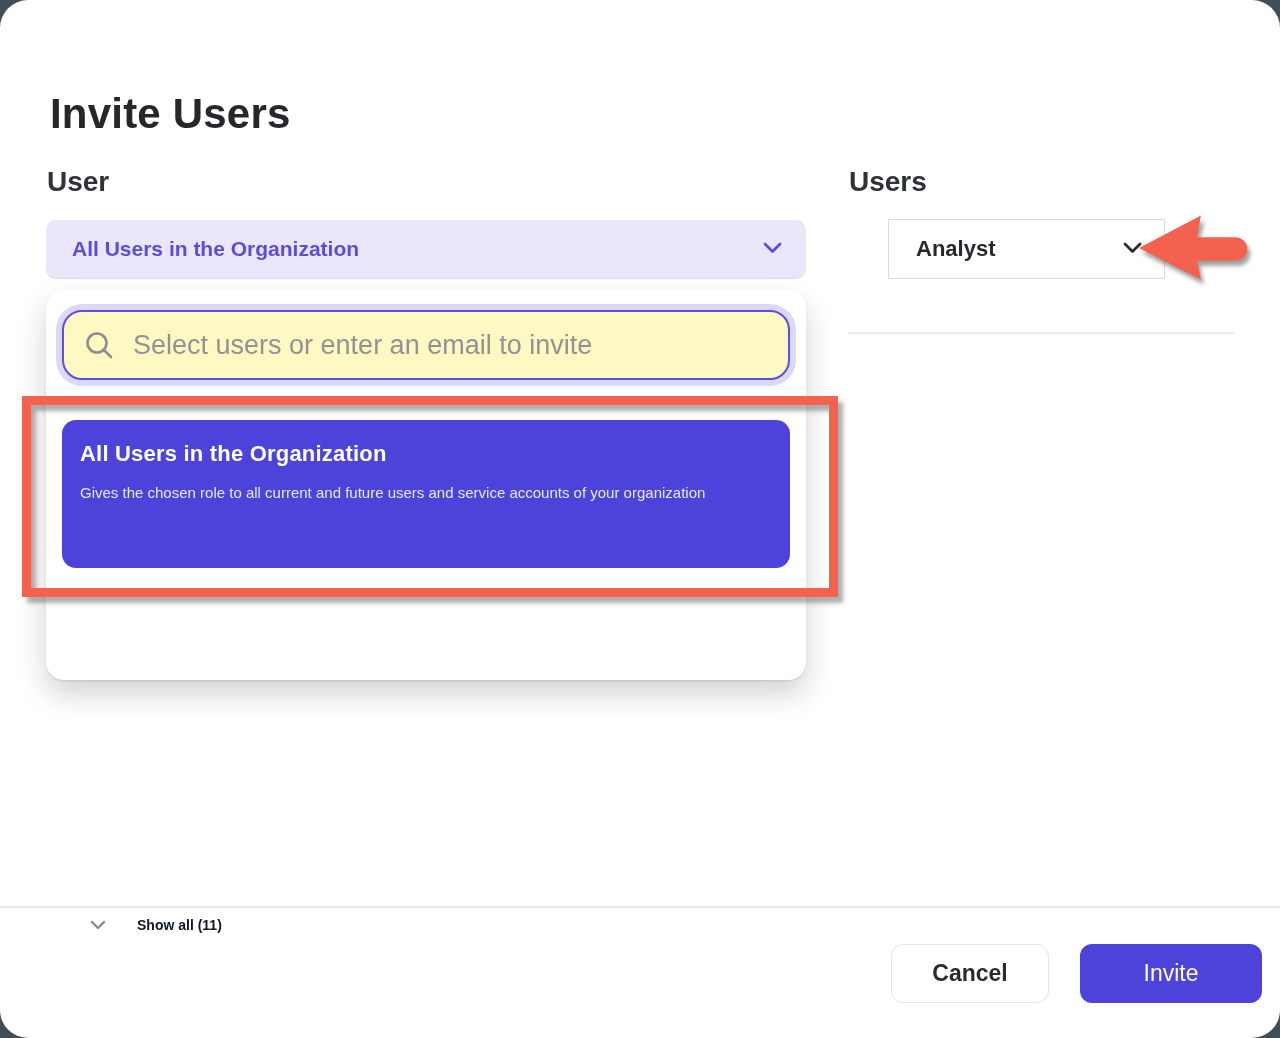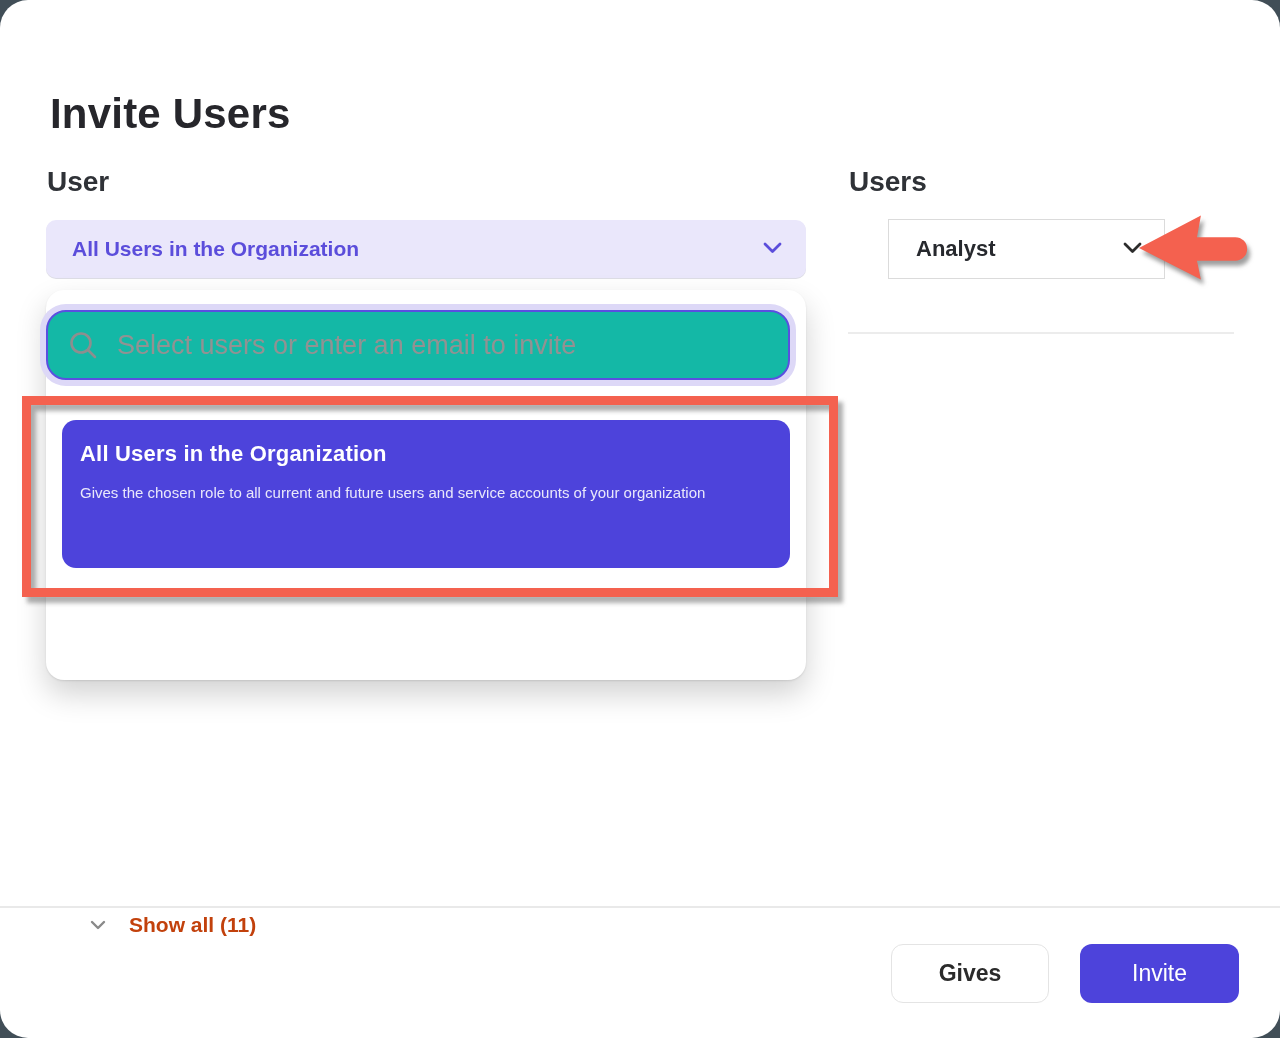--- a/index.html
+++ b/index.html
@@ -56,26 +56,26 @@
     filter:drop-shadow(3px 5px 2px rgba(80,80,80,.55));
     pointer-events:none;
   }
 
   .panel{
     position:absolute;left:46px;top:290px;width:760px;height:390px;
     background:#ffffff;border-radius:18px;
     box-shadow:0 1px 2px rgba(0,0,0,.10),0 14px 30px rgba(0,0,0,.18);
   }
   .search-box{
-    position:absolute;left:0;right:16px;top:20px;height:66px;
+    position:absolute;left:16px;right:16px;top:20px;height:66px;
     border:2.5px solid #5A4FE0;border-radius:20px;
     box-shadow:0 0 0 6px #DDD8F7;
     display:flex;align-items:center;gap:16px;
     padding:0 20px;box-sizing:content-box;width:auto;
-    background:#14b8a6;
+    background:#fef9c3;
   }
   .search-box input{
     border:none;outline:none;flex:1;
     font-family:"Liberation Sans","DejaVu Sans",sans-serif;
     font-size:27px;color:#3a3a3a;background:transparent;
   }
   .search-box input::placeholder{color:#929292;opacity:1;}
 
   .option-selected{
     position:absolute;left:16px;right:16px;top:130px;height:148px;
@@ -89,21 +89,21 @@
   .option-desc{
     margin-top:9px;font-size:15px;font-weight:400;
     color:rgba(255,255,255,.88);line-height:33px;max-width:690px;
   }
 
   .show-all{
     position:absolute;left:16px;right:16px;top:613px;height:44px;
     display:flex;align-items:center;gap:23px;padding-left:28px;
     cursor:pointer;
   }
-  .show-all .label{font-size:21px;font-weight:600;color:#c2410c;}
+  .show-all .label{font-size:14px;font-weight:600;color:#0f172a;margin-left:8px;}
 
   .red-box{
     position:absolute;left:22px;top:396px;width:816px;height:201px;
     box-sizing:border-box;border:9px solid #F4614F;
     filter:drop-shadow(5px 6px 2px rgba(95,95,95,.5));
     pointer-events:none;z-index:20;
   }
 
   .footer-divider{
     position:absolute;left:0;right:0;top:906px;height:2px;background:#E9E9E9;
@@ -111,21 +111,21 @@
   .btn{
     position:absolute;top:944px;height:59px;border-radius:12px;
     display:flex;align-items:center;justify-content:center;
     font-size:23px;cursor:pointer;box-sizing:border-box;
   }
   .btn-cancel{
     left:891px;width:158px;background:#fff;border:1.5px solid #E4E4E4;
     font-weight:600;color:#2b2b2b;
   }
   .btn-invite{
-    left:1080px;width:159px;background:#4D43DB;border:none;
+    left:1080px;width:182px;background:#4D43DB;border:none;
     font-weight:500;color:#ffffff;
   }
 </style>
 </head>
 <body>
 
 <div class="dialog">
 
   <div class="page-title">Invite Users</div>
 
@@ -180,16 +180,16 @@
           </svg>
       </span>
       <span class="label">Show all (11)</span>
     </div>
 
   </div>
 
   <div class="red-box"></div>
 
   <div class="footer-divider"></div>
-  <button class="btn btn-cancel">Gives</button>
+  <button class="btn btn-cancel">Cancel</button>
   <button class="btn btn-invite">Invite</button>
 
 </div>
 
 </body></html>

